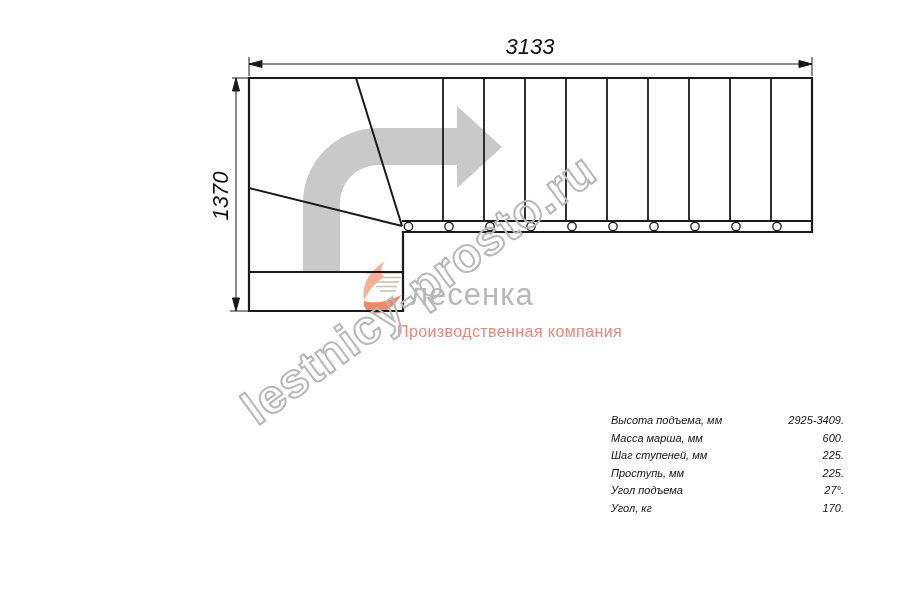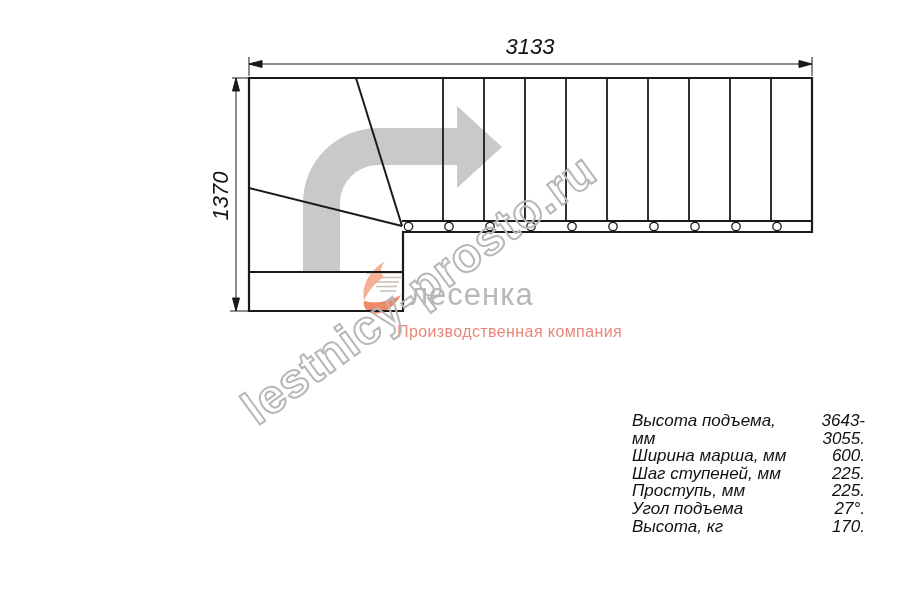--- a/index.html
+++ b/index.html
@@ -25,22 +25,22 @@
     color:#e8887a;letter-spacing:0.4px;white-space:nowrap;
   }
   .watermark{
     position:absolute;left:262px;top:385px;font-size:48px;font-weight:bold;
     line-height:1;letter-spacing:1px;white-space:nowrap;
     color:rgba(255,255,255,0);
     -webkit-text-stroke:2px #b7b7b7;
     transform:rotate(-36deg);transform-origin:left bottom;
   }
   .specs{
-    position:absolute;left:632px;top:412px;width:233px;
-    color:#111;font-style:italic;font-size:17px;
+    position:absolute;left:611px;top:412px;width:233px;
+    color:#111;font-style:italic;font-size:11px;
   }
   .spec-row{display:flex;justify-content:space-between;line-height:17.6px;}
   .spec-label{text-align:left;}
   .spec-value{text-align:right;}
 </style>
 </head>
 <body>
 
 <div class="canvas">
 
@@ -122,38 +122,38 @@
 
   <div class="dim dim-top">3133</div>
   <div class="dim dim-left">1370</div>
 
   <div class="logo-name">лесенка</div>
   <div class="logo-tagline">Производственная компания</div>
 
   <div class="specs">
     <div class="spec-row">
       <span class="spec-label">Высота подъема, мм</span>
-      <span class="spec-value">3643-3055.</span>
+      <span class="spec-value">2925-3409.</span>
     </div>
     <div class="spec-row">
-      <span class="spec-label">Ширина марша, мм</span>
+      <span class="spec-label">Масса марша, мм</span>
       <span class="spec-value">600.</span>
     </div>
     <div class="spec-row">
       <span class="spec-label">Шаг ступеней, мм</span>
       <span class="spec-value">225.</span>
     </div>
     <div class="spec-row">
       <span class="spec-label">Проступь, мм</span>
       <span class="spec-value">225.</span>
     </div>
     <div class="spec-row">
       <span class="spec-label">Угол подъема</span>
       <span class="spec-value">27°.</span>
     </div>
     <div class="spec-row">
-      <span class="spec-label">Высота, кг</span>
+      <span class="spec-label">Угол, кг</span>
       <span class="spec-value">170.</span>
     </div>
   </div>
 
   <div class="watermark">lestnicy-prosto.ru</div>
 </div>
 
 </body></html>

